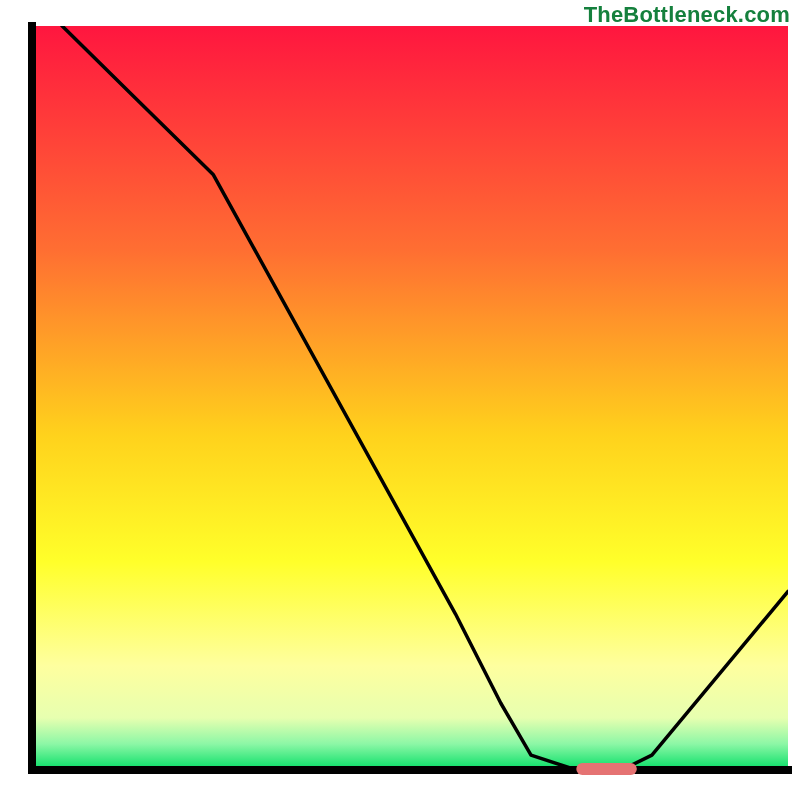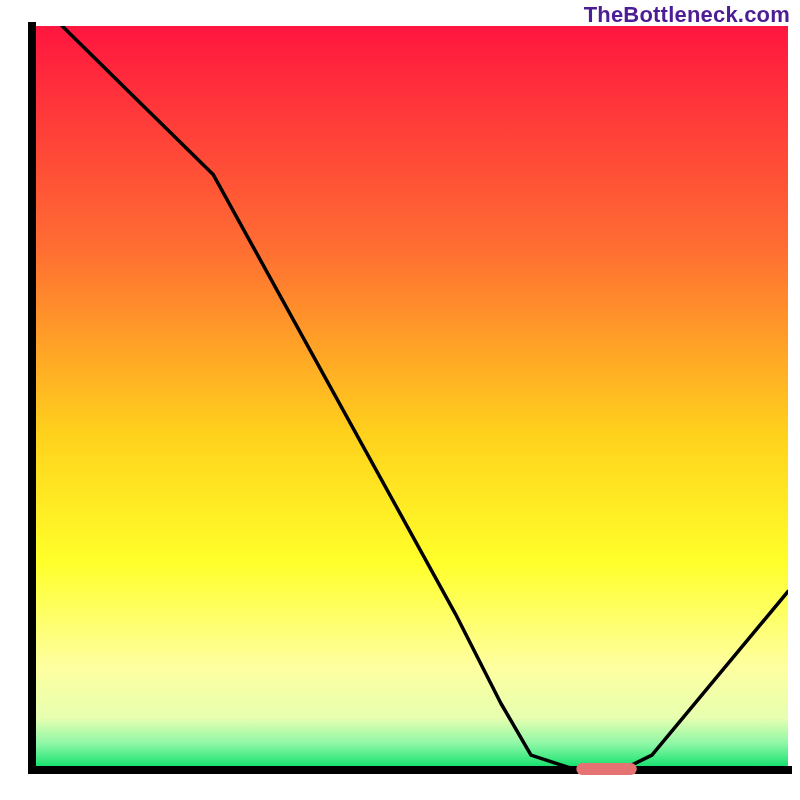--- a/index.html
+++ b/index.html
@@ -19,21 +19,21 @@
     display: block;
     width: 800px;
     height: 800px;
   }
   .watermark {
     position: absolute;
     top: 2px;
     right: 10px;
     font-size: 22px;
     font-weight: 600;
-    color: #4c1d95;
+    color: #15803d;
     letter-spacing: 0.2px;
     user-select: none;
   }
 </style>
 </head>
 <body>
 
 <div class="chart-container">
 
   <svg class="chart" viewBox="0 0 800 800">

